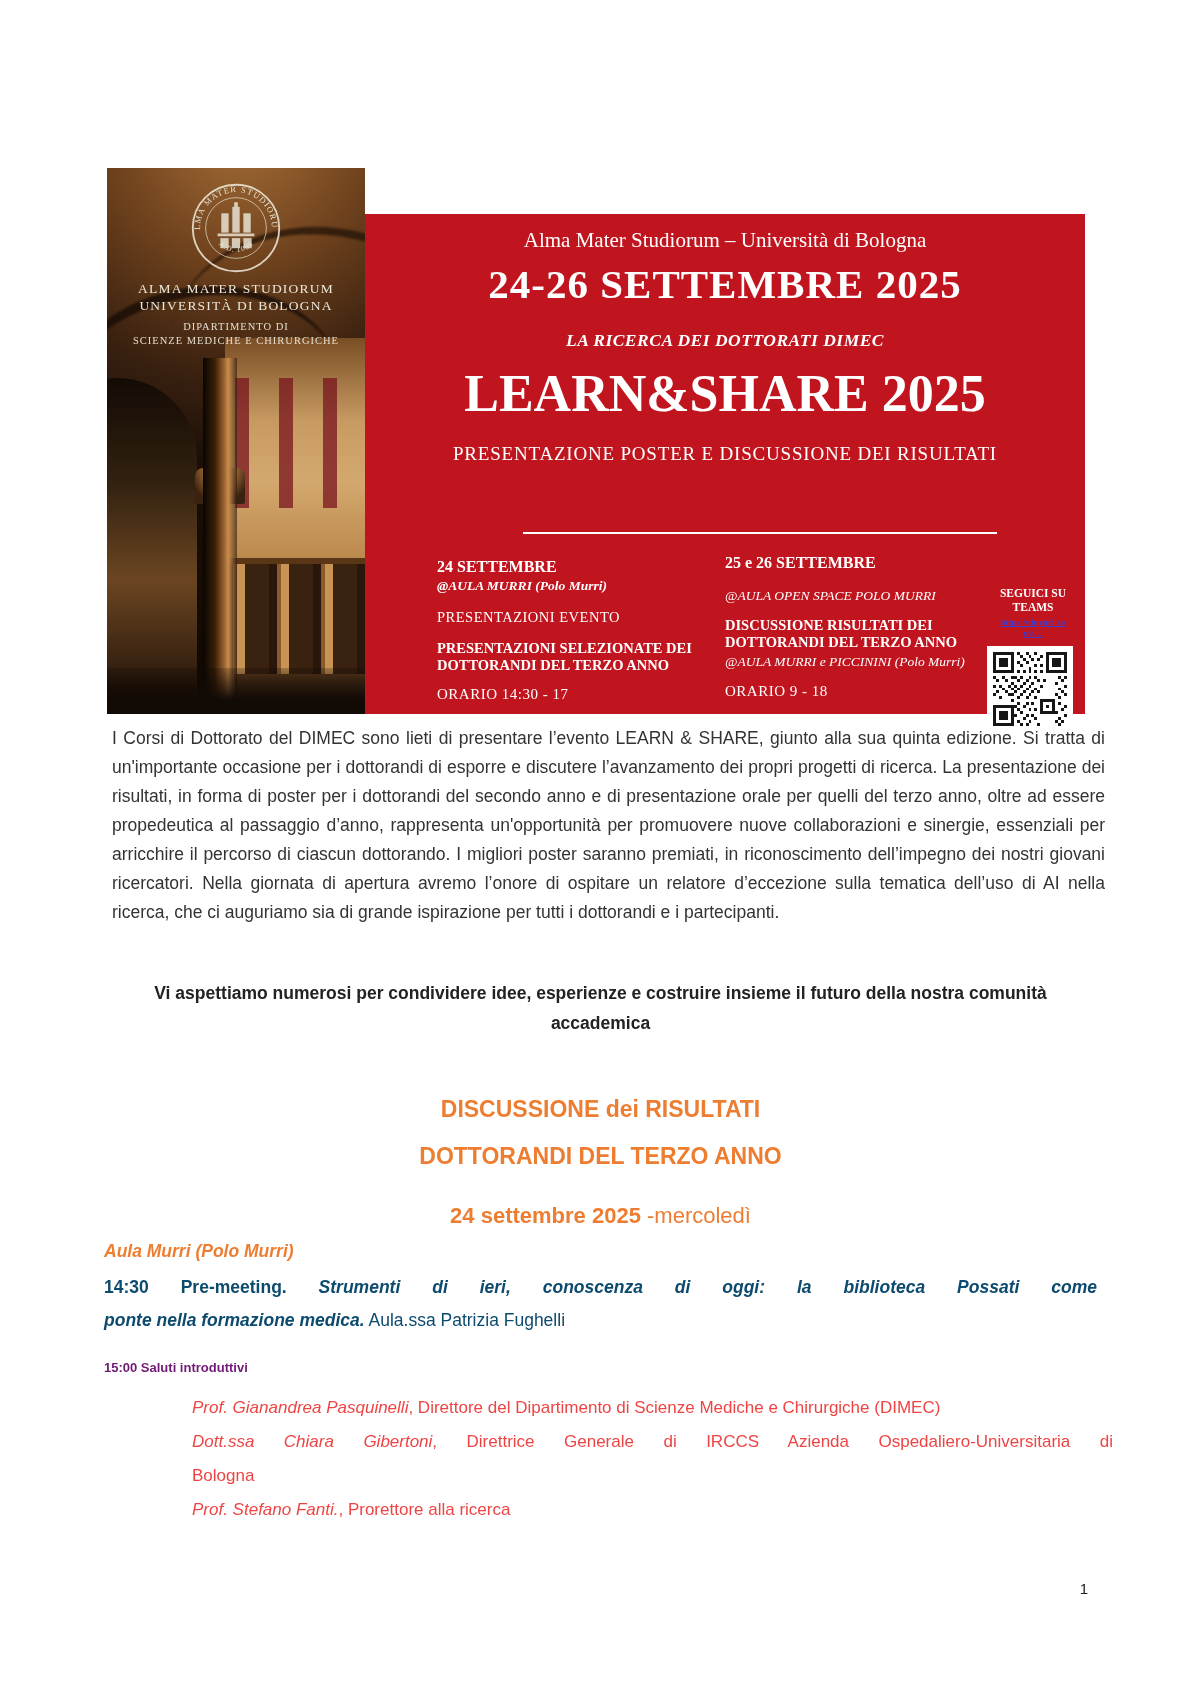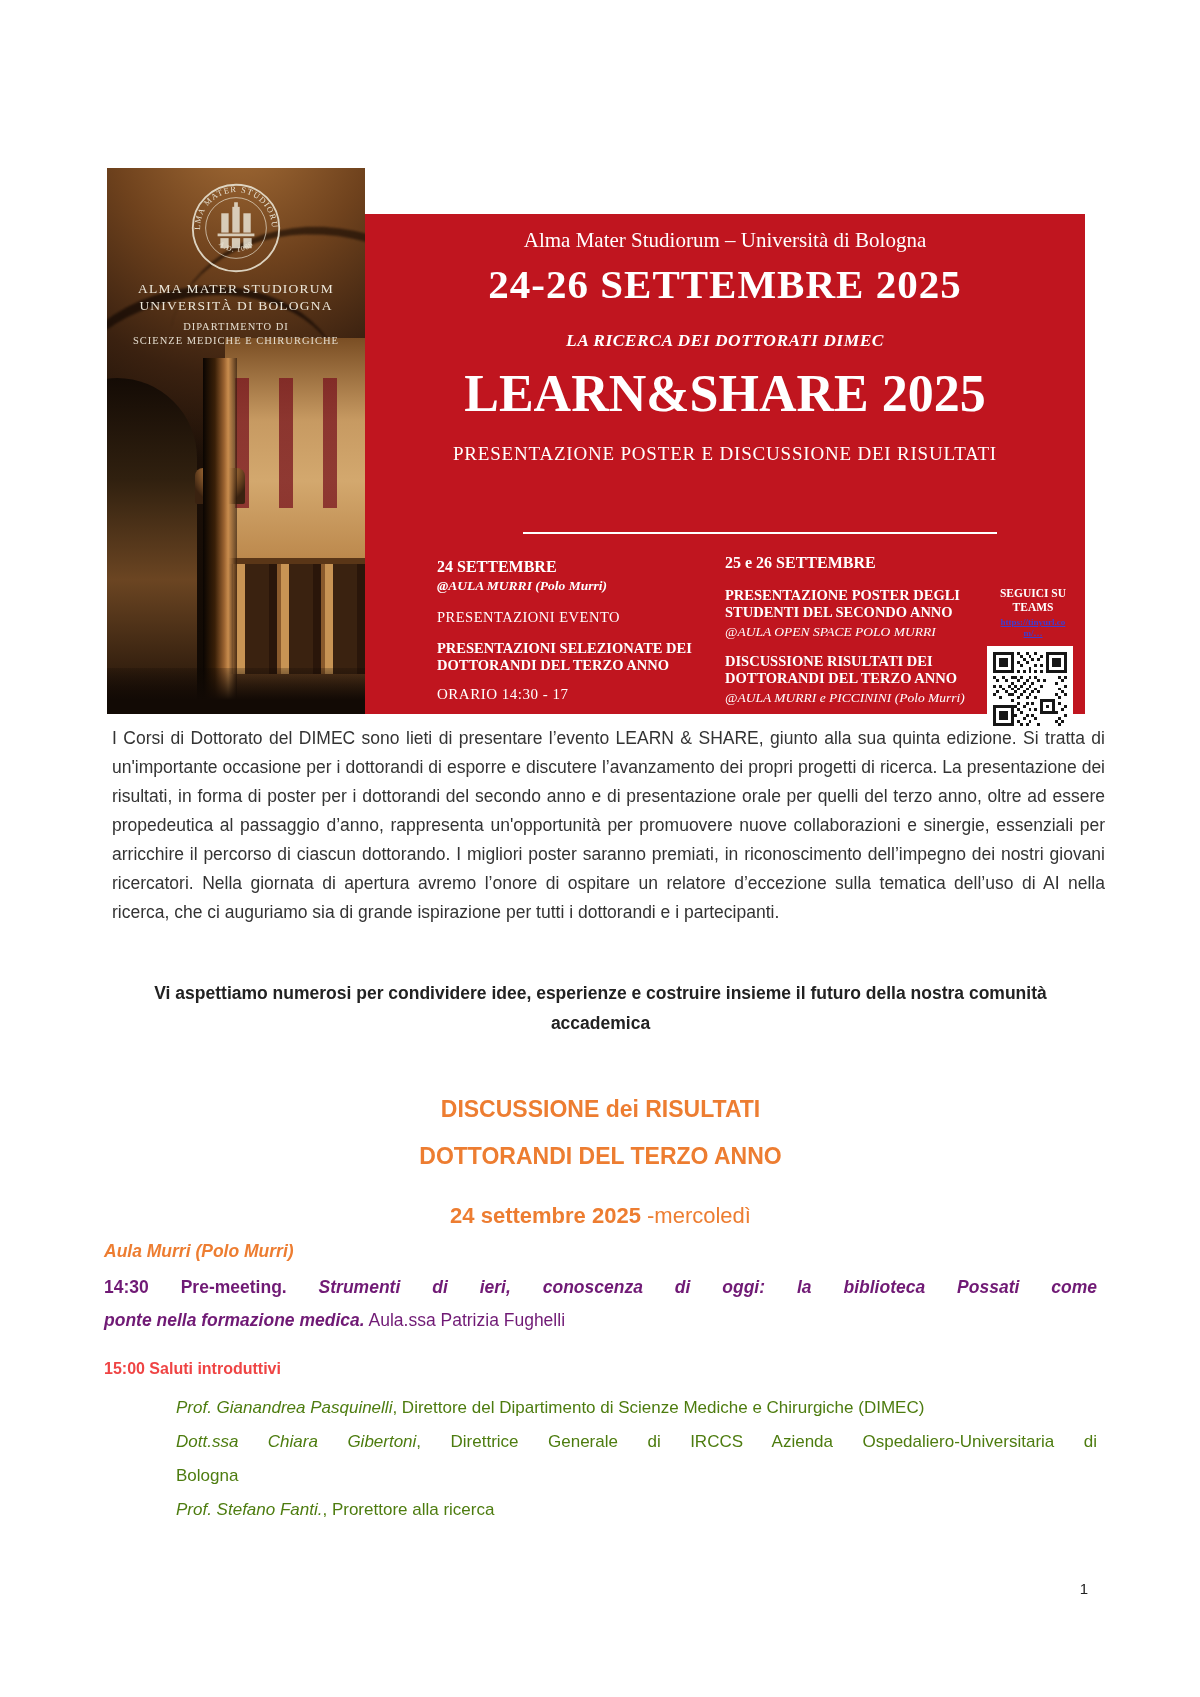--- a/index.html
+++ b/index.html
@@ -70,23 +70,23 @@
   .intro{position:absolute;left:104px;top:716px;width:993px;margin:8px;
       font-size:17.5px;line-height:29px;text-align:justify;color:#333;}
   .invite{position:absolute;left:104px;top:978px;width:993px;margin:0;text-align:center;
       font-weight:700;font-size:17.5px;line-height:30px;color:#222;}
   .sect{position:absolute;left:104px;top:1086px;width:993px;text-align:center;
       color:var(--accent-orange,#ED7D31);font-weight:700;font-size:23px;line-height:47px;}
   .dateh{position:absolute;left:104px;top:1203px;width:993px;text-align:center;
       color:var(--accent-orange,#ED7D31);font-size:22px;}
   .venueh{position:absolute;left:104px;top:1241px;color:var(--accent-orange,#ED7D31);
       font-weight:700;font-style:italic;font-size:17.5px;}
-  .sch1{position:absolute;left:104px;top:1271px;width:993px;font-size:17.5px;line-height:33px;color:#701a75;}
-  .sch2{position:absolute;left:104px;top:1360px;font-size:16px;font-weight:700;color:#ef4444;text-align:right;}
-  .speakers{position:absolute;left:176px;top:1391px;width:921px;font-size:17px;line-height:34px;color:#4d7c0f;}
+  .sch1{position:absolute;left:104px;top:1271px;width:993px;font-size:17.5px;line-height:33px;color:#0c4a6e;}
+  .sch2{position:absolute;left:104px;top:1360px;font-size:13px;font-weight:700;color:#701a75;text-align:right;}
+  .speakers{position:absolute;left:192px;top:1391px;width:921px;font-size:17px;line-height:34px;color:#ef4444;}
   .jline{display:block;text-align:justify;text-align-last:justify;}
   .b{font-weight:700;}
   .bi{font-weight:700;font-style:italic;}
   .it{font-style:italic;}
   .blk{display:block;}
   .pagenum{position:absolute;top:1580px;right:112px;font-size:15px;color:#222;}
 </style>
 </head>
 <body>
 
@@ -153,21 +153,20 @@
       <div class="col col-left">
         <div class="cdate">24 SETTEMBRE</div>
         <div class="cvenue">@AULA MURRI (Polo Murri)</div>
         <div class="cplain">PRESENTAZIONI EVENTO</div>
         <div class="cblock">PRESENTAZIONI SELEZIONATE DEI DOTTORANDI DEL TERZO ANNO</div>
         <div class="ctime">ORARIO 14:30 - 17</div>
       </div>
 
       <div class="col col-right">
         <div class="cdate" style="margin-bottom:16px;">25 e 26 SETTEMBRE</div>
-        <div class="cblock">PRESENTAZIONE POSTER DEGLI STUDENTI DEL SECONDO ANNO</div>
         <div class="cvenue2">@AULA OPEN SPACE POLO MURRI</div>
         <div class="cblock">DISCUSSIONE RISULTATI DEI DOTTORANDI DEL TERZO ANNO</div>
         <div class="cvenue2">@AULA MURRI e PICCININI (Polo Murri)</div>
         <div class="ctime">ORARIO 9 - 18</div>
       </div>
 
       <div class="teams">
         <div class="t-lab">SEGUICI SU</div>
         <div class="t-lab">TEAMS</div>
         <a href="#" class="t-link">https://tinyurl.co</a>

